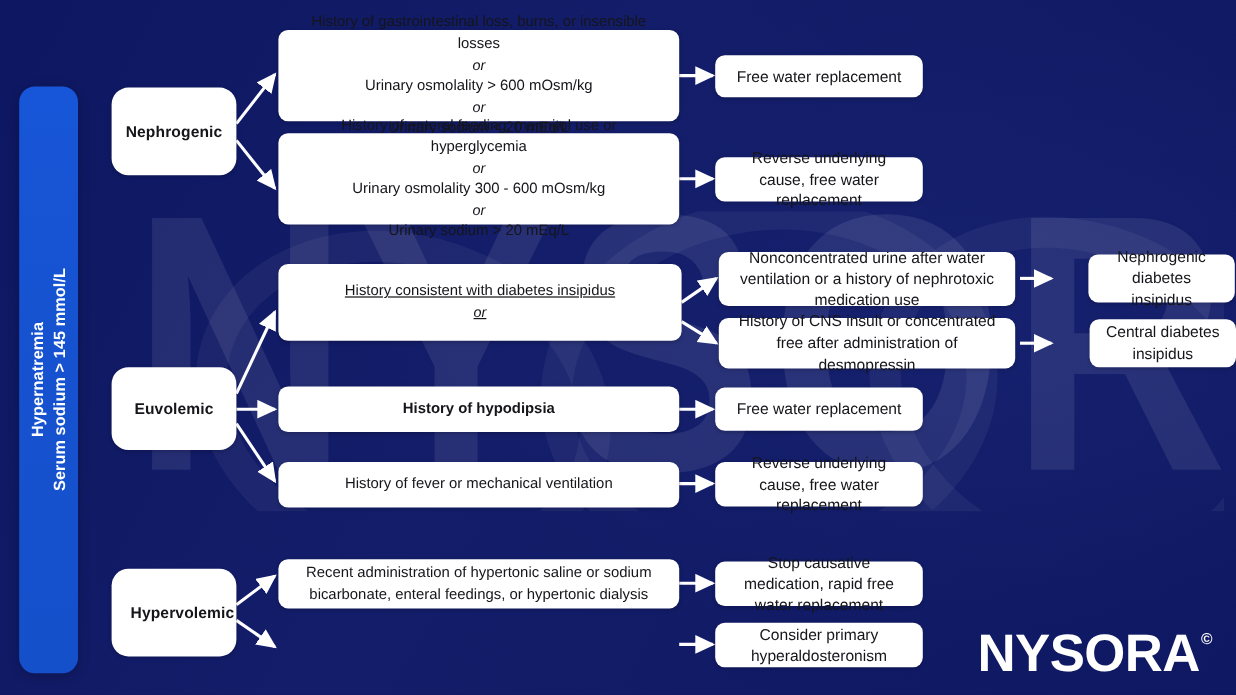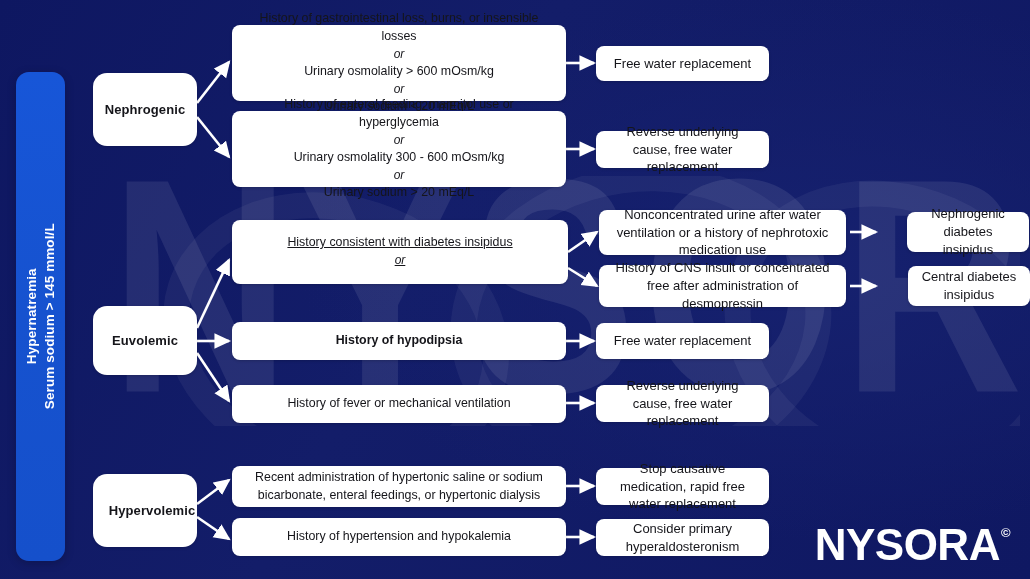--- a/index.html
+++ b/index.html
@@ -285,25 +285,20 @@
   <div class="node outcome" style="left:596px; top:385px; width:173px; height:37px;">
     <span class="txt">Reverse underlying cause, free water replacement</span>
   </div>
 
   <div class="node crit" style="left:232px; top:466px; width:334px; height:41px;">
     <div class="txt">
       <div>Recent administration of hypertonic saline or sodium bicarbonate, enteral feedings, or hypertonic dialysis</div>
     </div>
   </div>
 
-  <div class="node crit" style="left:232px; top:518px; width:334px; height:38px;">
-    <div class="txt">
-      <div>History of hypertension and hypokalemia</div>
-    </div>
-  </div>
 
   <div class="node outcome" style="left:596px; top:468px; width:173px; height:37px;justify-content:center;">
     <span class="txt">Stop causative medication, rapid free water replacement</span>
   </div>
 
   <div class="node outcome" style="left:596px; top:519px; width:173px; height:37px;">
     <span class="txt">Consider primary hyperaldosteronism</span>
   </div>
 
   <div id="logo">

